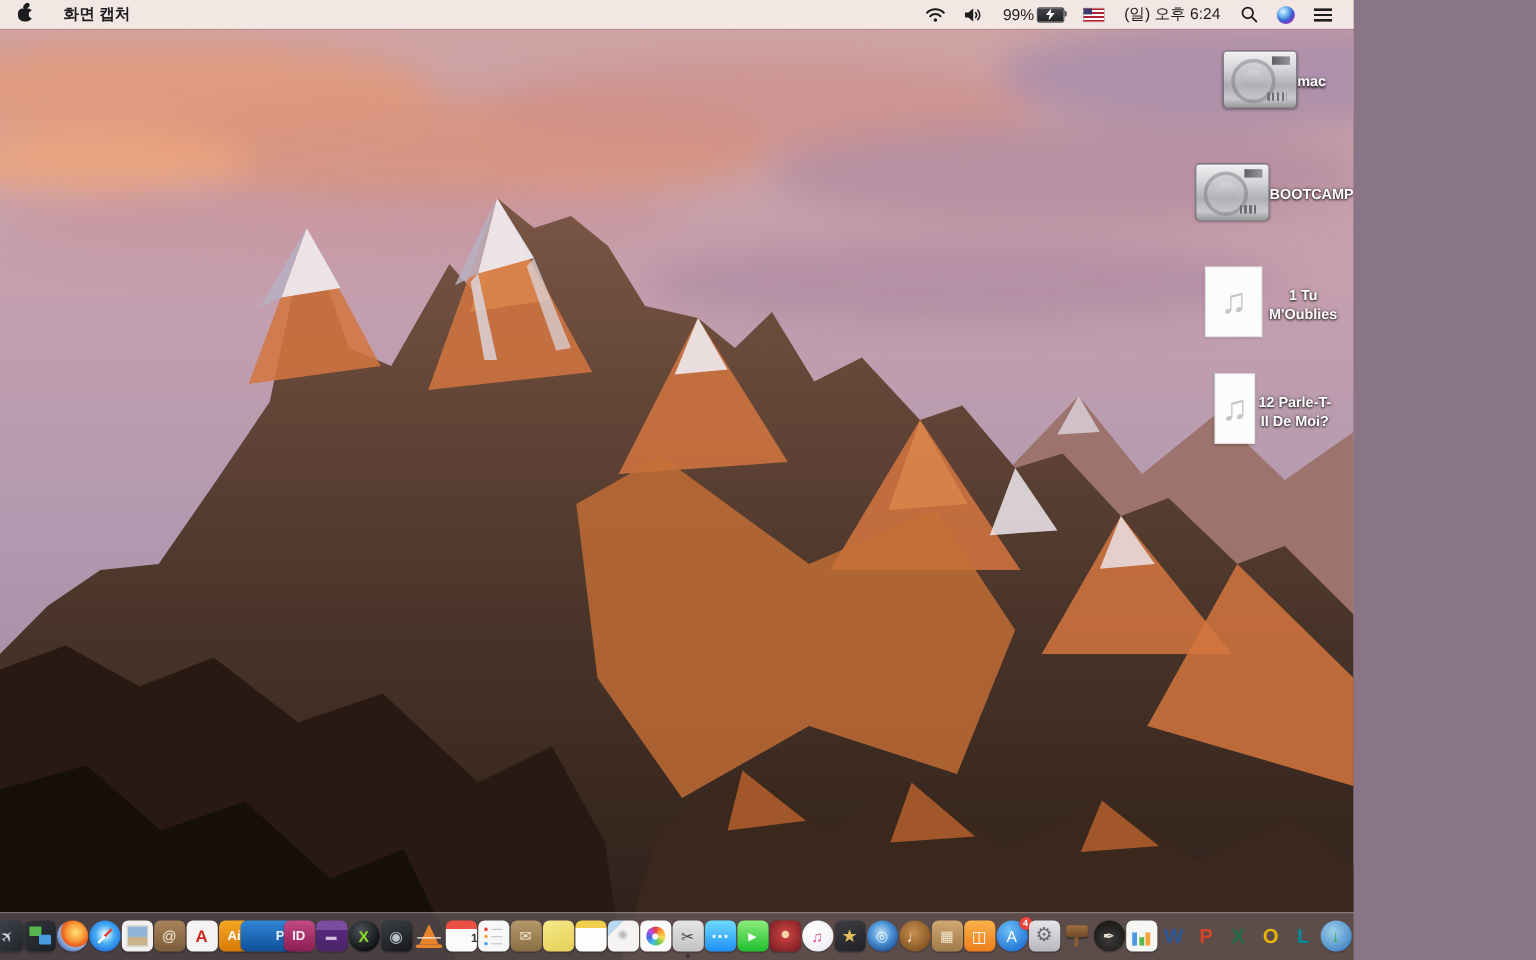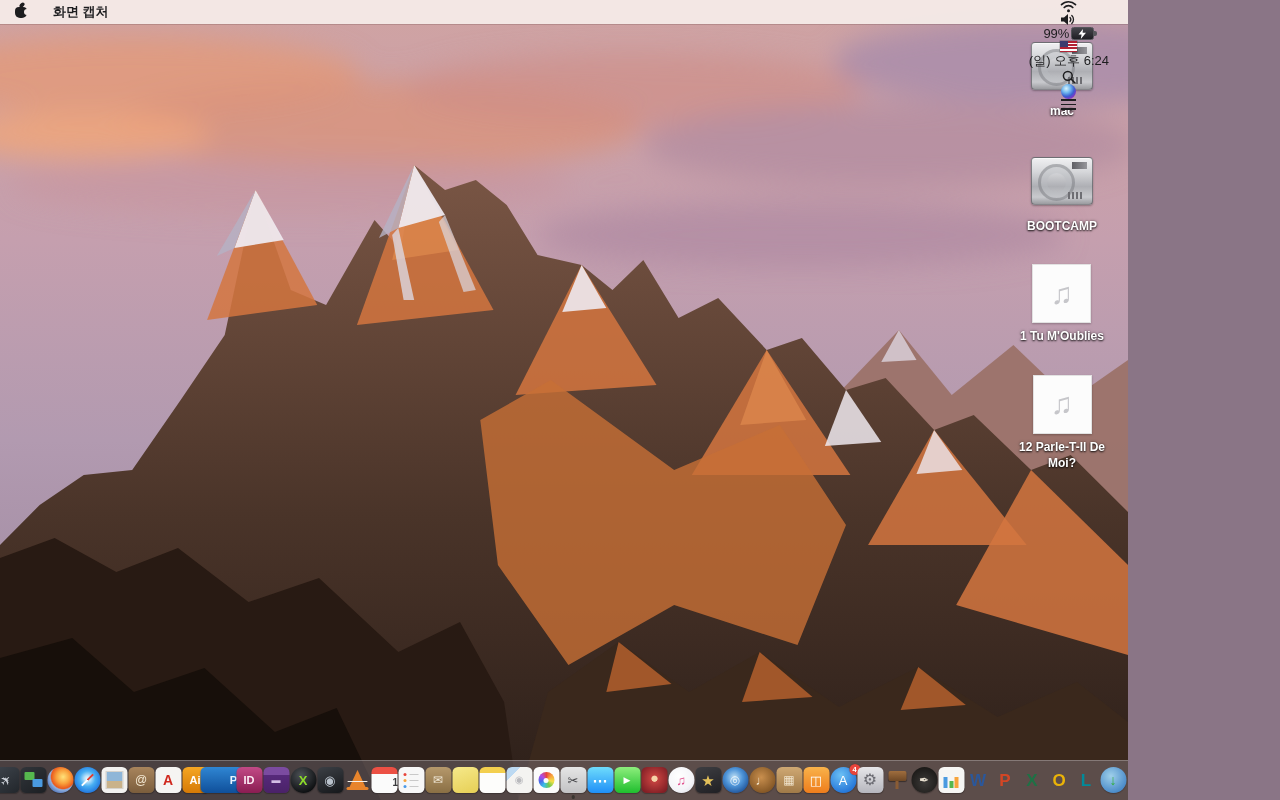--- a/index.html
+++ b/index.html
@@ -8,21 +8,21 @@
 
   
   .wallpaper{position:absolute;inset:0;}
   .wallpaper svg{display:block;width:100%;height:100%;}
 
   
   .menubar{position:absolute;top:0;left:0;right:0;height:24px;
     background:rgba(244,233,230,0.97);display:flex;align-items:center;
     font-size:13px;color:#1d1d1f;box-shadow:0 0.5px 0 rgba(60,30,30,.35);z-index:30;}
   .mb-left{display:flex;align-items:center;height:100%;}
-  .mb-right{margin-left:auto;display:flex;align-items:center;height:100%;gap:0;padding-right:10px;flex-direction:column;}
+  .mb-right{margin-left:auto;display:flex;align-items:center;height:100%;gap:0;padding-right:10px;}
   .apple-wrap{padding:0 16px 0 15px;display:flex;align-items:center;height:100%;}
   .apple-logo{position:relative;width:12px;height:11px;background:#1d1d1f;border-radius:4px 4px 5px 5px;}
   .apple-logo::before{content:"";position:absolute;width:4px;height:6px;background:#1d1d1f;
     border-radius:60% 40% 60% 40%;transform:rotate(38deg);top:-5px;left:5px;}
   .apple-logo::after{content:"";position:absolute;width:6px;height:6px;border-radius:50%;
     background:rgba(244,233,230,1);right:-3px;top:2px;}
   .app-name{font-weight:bold;padding:0 10px;}
   .menu-item{padding:0 9px;cursor:default;}
   .status-item{display:flex;align-items:center;height:100%;padding:0 8px;}
   .batt{width:21px;height:11px;border:1px solid #55555a;border-radius:2.5px;position:relative;
@@ -35,21 +35,21 @@
   .flag::before{content:"";position:absolute;top:0;left:0;width:7.5px;height:5.5px;background:#3c3b6e;}
   .clock{padding:0 9px;white-space:nowrap;}
   .siri{width:15px;height:15px;border-radius:50%;
     background:radial-gradient(circle at 35% 30%,#d8f3fc 0%,#6fb6ee 30%,#3b5fd0 55%,#8a2ec2 78%,#1a0f3d 100%);}
   .nc-icon{width:15px;height:11px;
     background:linear-gradient(180deg,#1d1d1f 0 1.8px,transparent 1.8px 4.6px,#1d1d1f 4.6px 6.4px,transparent 6.4px 9.2px,#1d1d1f 9.2px 11px);}
 
   
   .desk-col{position:absolute;top:34px;right:16px;width:100px;display:flex;flex-direction:column;
     align-items:center;z-index:20;}
-  .desk-item{display:flex;flex-direction:column;align-items:center;margin-bottom:30px;cursor:default;justify-content:space-between;}
+  .desk-item{display:flex;flex-direction:row;align-items:center;margin-bottom:30px;cursor:default;justify-content:space-between;}
   .desk-label{margin-top:5px;font-size:12px;font-weight:bold;color:#fff;text-align:center;max-width:98px;
     line-height:1.35;text-shadow:0 1px 2px rgba(0,0,0,.85),0 0 3px rgba(0,0,0,.5);}
   .desk-hdd{width:60px;height:46px;border-radius:4px;position:relative;margin:8px 0;
     border:1px solid rgba(90,90,95,.7);box-shadow:inset 0 1px 0 rgba(255,255,255,.6),0 1px 2px rgba(0,0,0,.3);
     background:linear-gradient(90deg,#5f5f64,#96969b) no-repeat 40px 4px/15px 7px,
       linear-gradient(180deg,#f0f0f2 0%,#d6d7da 30%,#aeafb4 62%,#c9cace 85%,#9a9b9f 100%);}
   .desk-hdd::before{content:"";position:absolute;left:6px;top:6px;width:31px;height:31px;border-radius:50%;
     border:3px solid rgba(128,129,134,.55);box-shadow:inset 0 0 0 6px rgba(186,187,192,.4);}
   .desk-hdd::after{content:"";position:absolute;right:8px;bottom:5px;width:16px;height:7px;
     background:repeating-linear-gradient(90deg,#6e6e73 0 2px,transparent 2px 4px);}

